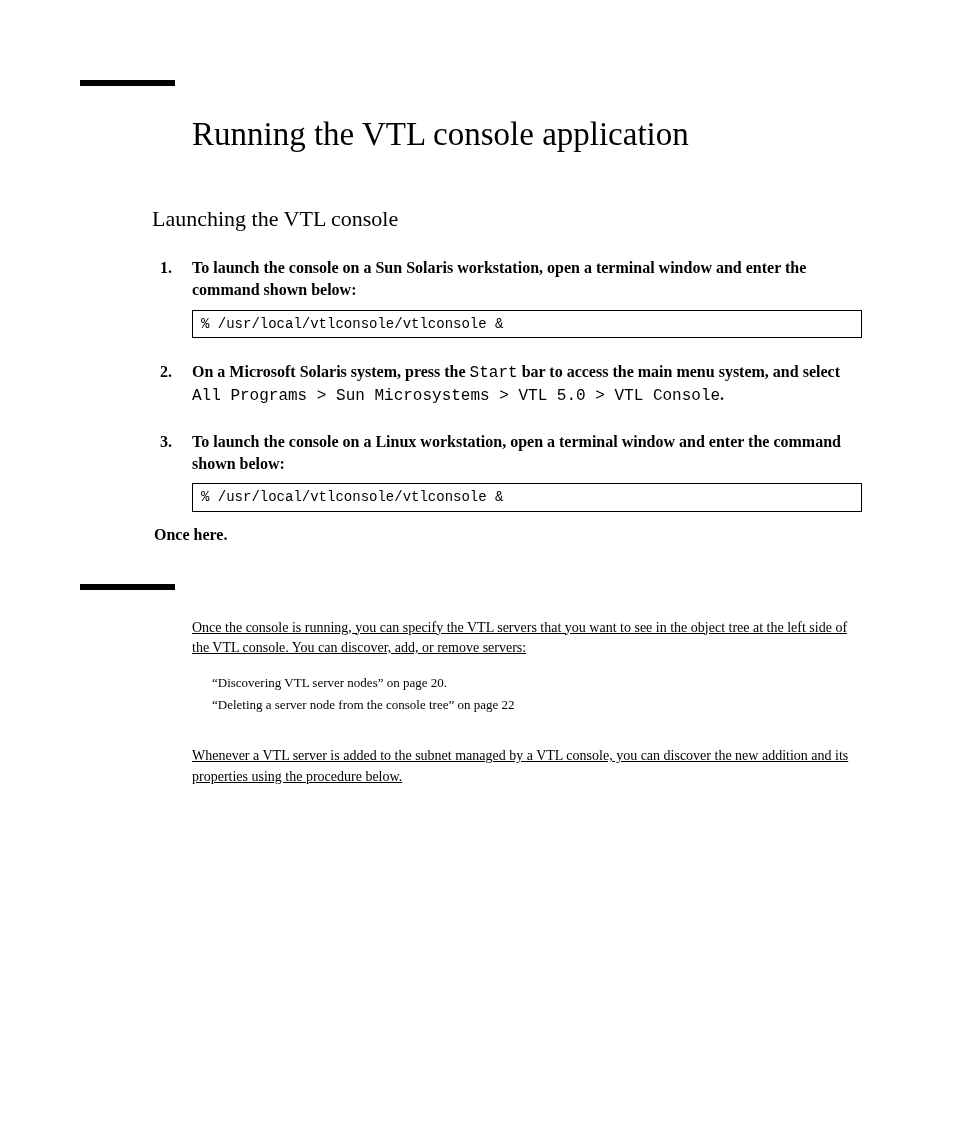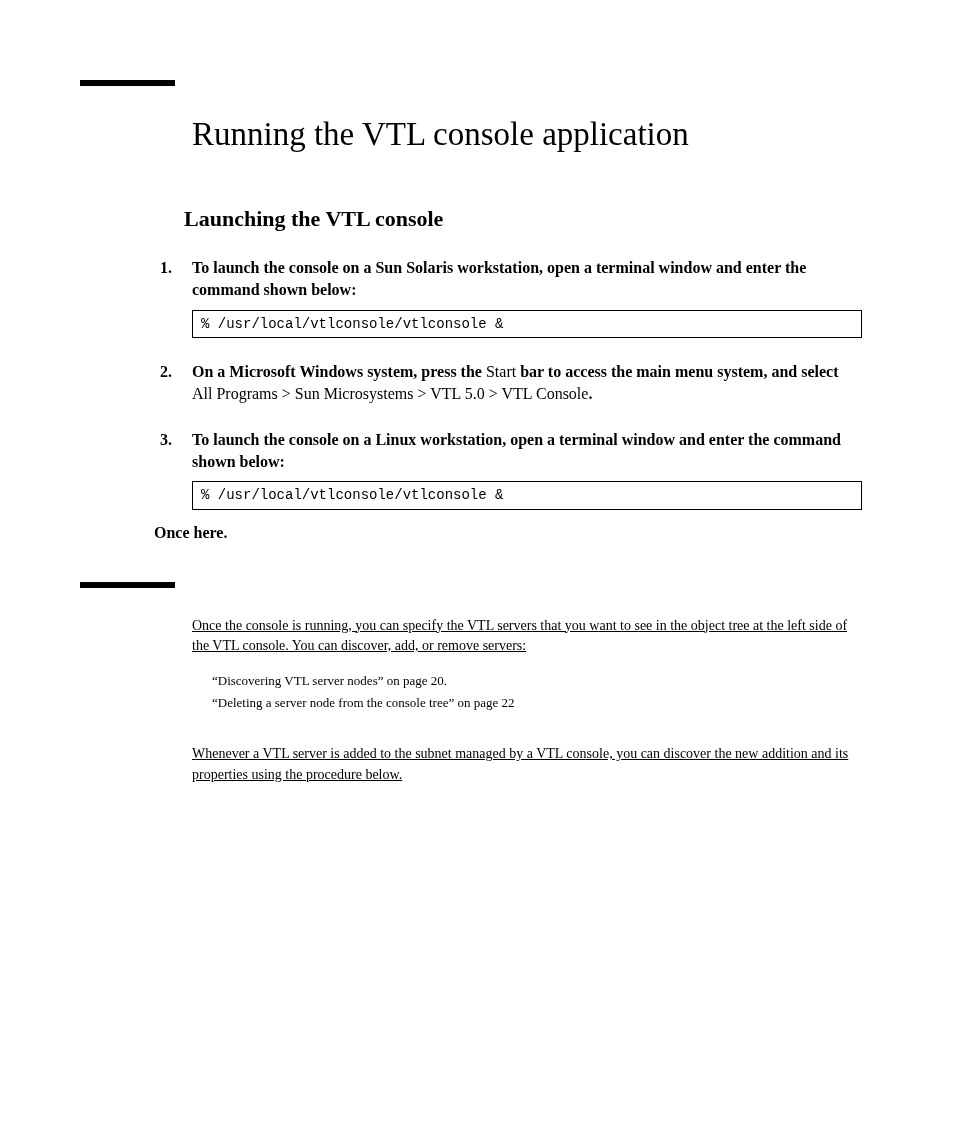--- a/index.html
+++ b/index.html
@@ -23,22 +23,22 @@
     margin-bottom: 28px;
   }
   .h1 {
     font-size: 33px;
     font-weight: 400;
     margin: 0 0 50px 112px;
     line-height: 1.25;
   }
   .h2 {
     font-size: 22px;
-    font-weight: 700;
-    margin: 0 0 20px 104px;
+    font-weight: 400;
+    margin: 0 0 20px 72px;
     line-height: 1.3;
   }
   .step-list {
     margin: 0 0 0 80px;
     padding: 0;
     list-style: none;
     counter-reset: step;
   }
   .step-list > li {
     counter-increment: step;
@@ -52,21 +52,21 @@
   .step-list > li::before {
     content: counter(step) ".";
     position: absolute;
     left: 0;
     font-weight: bold;
   }
   .step-text {
     font-weight: bold;
   }
   .code-inline {
-    font-family: Liberation Serif, serif;
+    font-family: Liberation Mono, monospace;
     font-weight: normal;
   }
   .code-box {
     border: 1px solid #000;
     margin: 8px 0 12px 0;
     padding: 4px 8px;
     font-family: "Courier New", Courier, monospace;
     font-size: 14px;
     line-height: 1.3;
     font-weight: normal;
@@ -98,21 +98,21 @@
   <h1 class="h1">Running the VTL console application</h1>
 
   <h2 class="h2">Launching the VTL console</h2>
 
   <ol class="step-list">
     <li>
       <span class="step-text">To launch the console on a Sun Solaris workstation, open a terminal window and enter the command shown below:</span>
       <div class="code-box">% /usr/local/vtlconsole/vtlconsole &amp;</div>
     </li>
     <li>
-      <span class="step-text">On a Microsoft Windows system, press the </span><span class="code-inline">Start</span><span class="step-text"> bar to access the main menu system, and select </span><span class="code-inline">All Programs &gt; Sun Microsystems &gt; VTL 5.0 &gt; VTL Console</span><span class="step-text">.</span>
+      <span class="step-text">On a Microsoft Solaris system, press the </span><span class="code-inline">Start</span><span class="step-text"> bar to access the main menu system, and select </span><span class="code-inline">All Programs &gt; Sun Microsystems &gt; VTL 5.0 &gt; VTL Console</span><span class="step-text">.</span>
     </li>
     <li>
       <span class="step-text">To launch the console on a Linux workstation, open a terminal window and enter the command shown below:</span>
       <div class="code-box">% /usr/local/vtlconsole/vtlconsole &amp;</div>
     </li>
   </ol>
 
   <div class="stop-here">Once here.</div>
 
   <div class="top-rule"></div>

